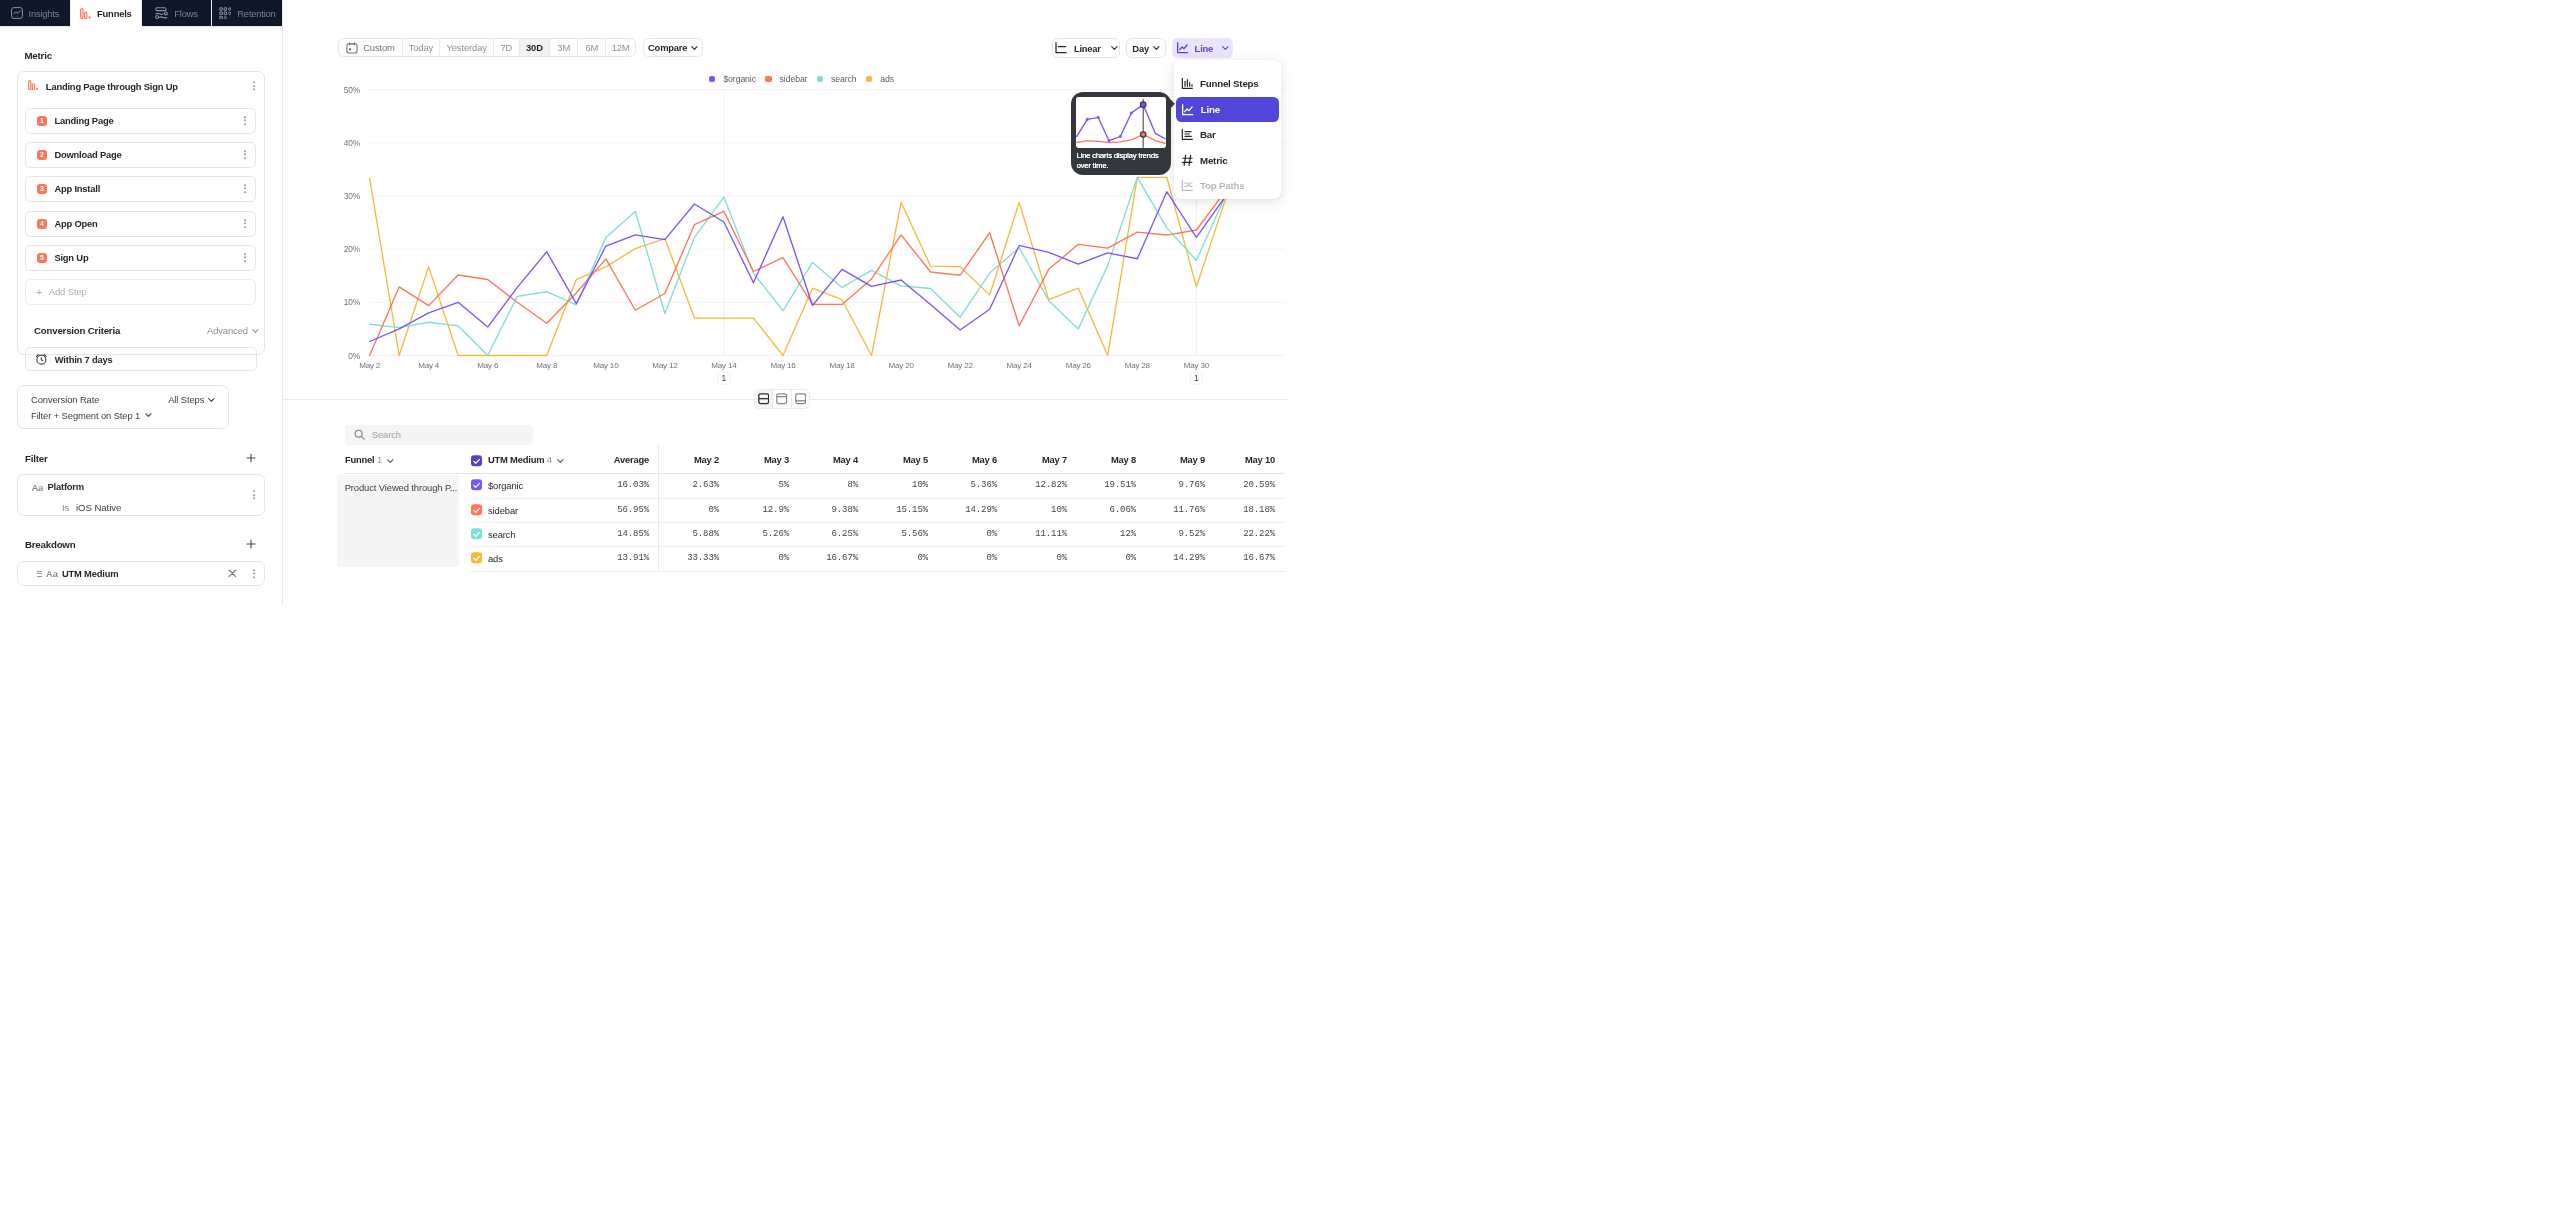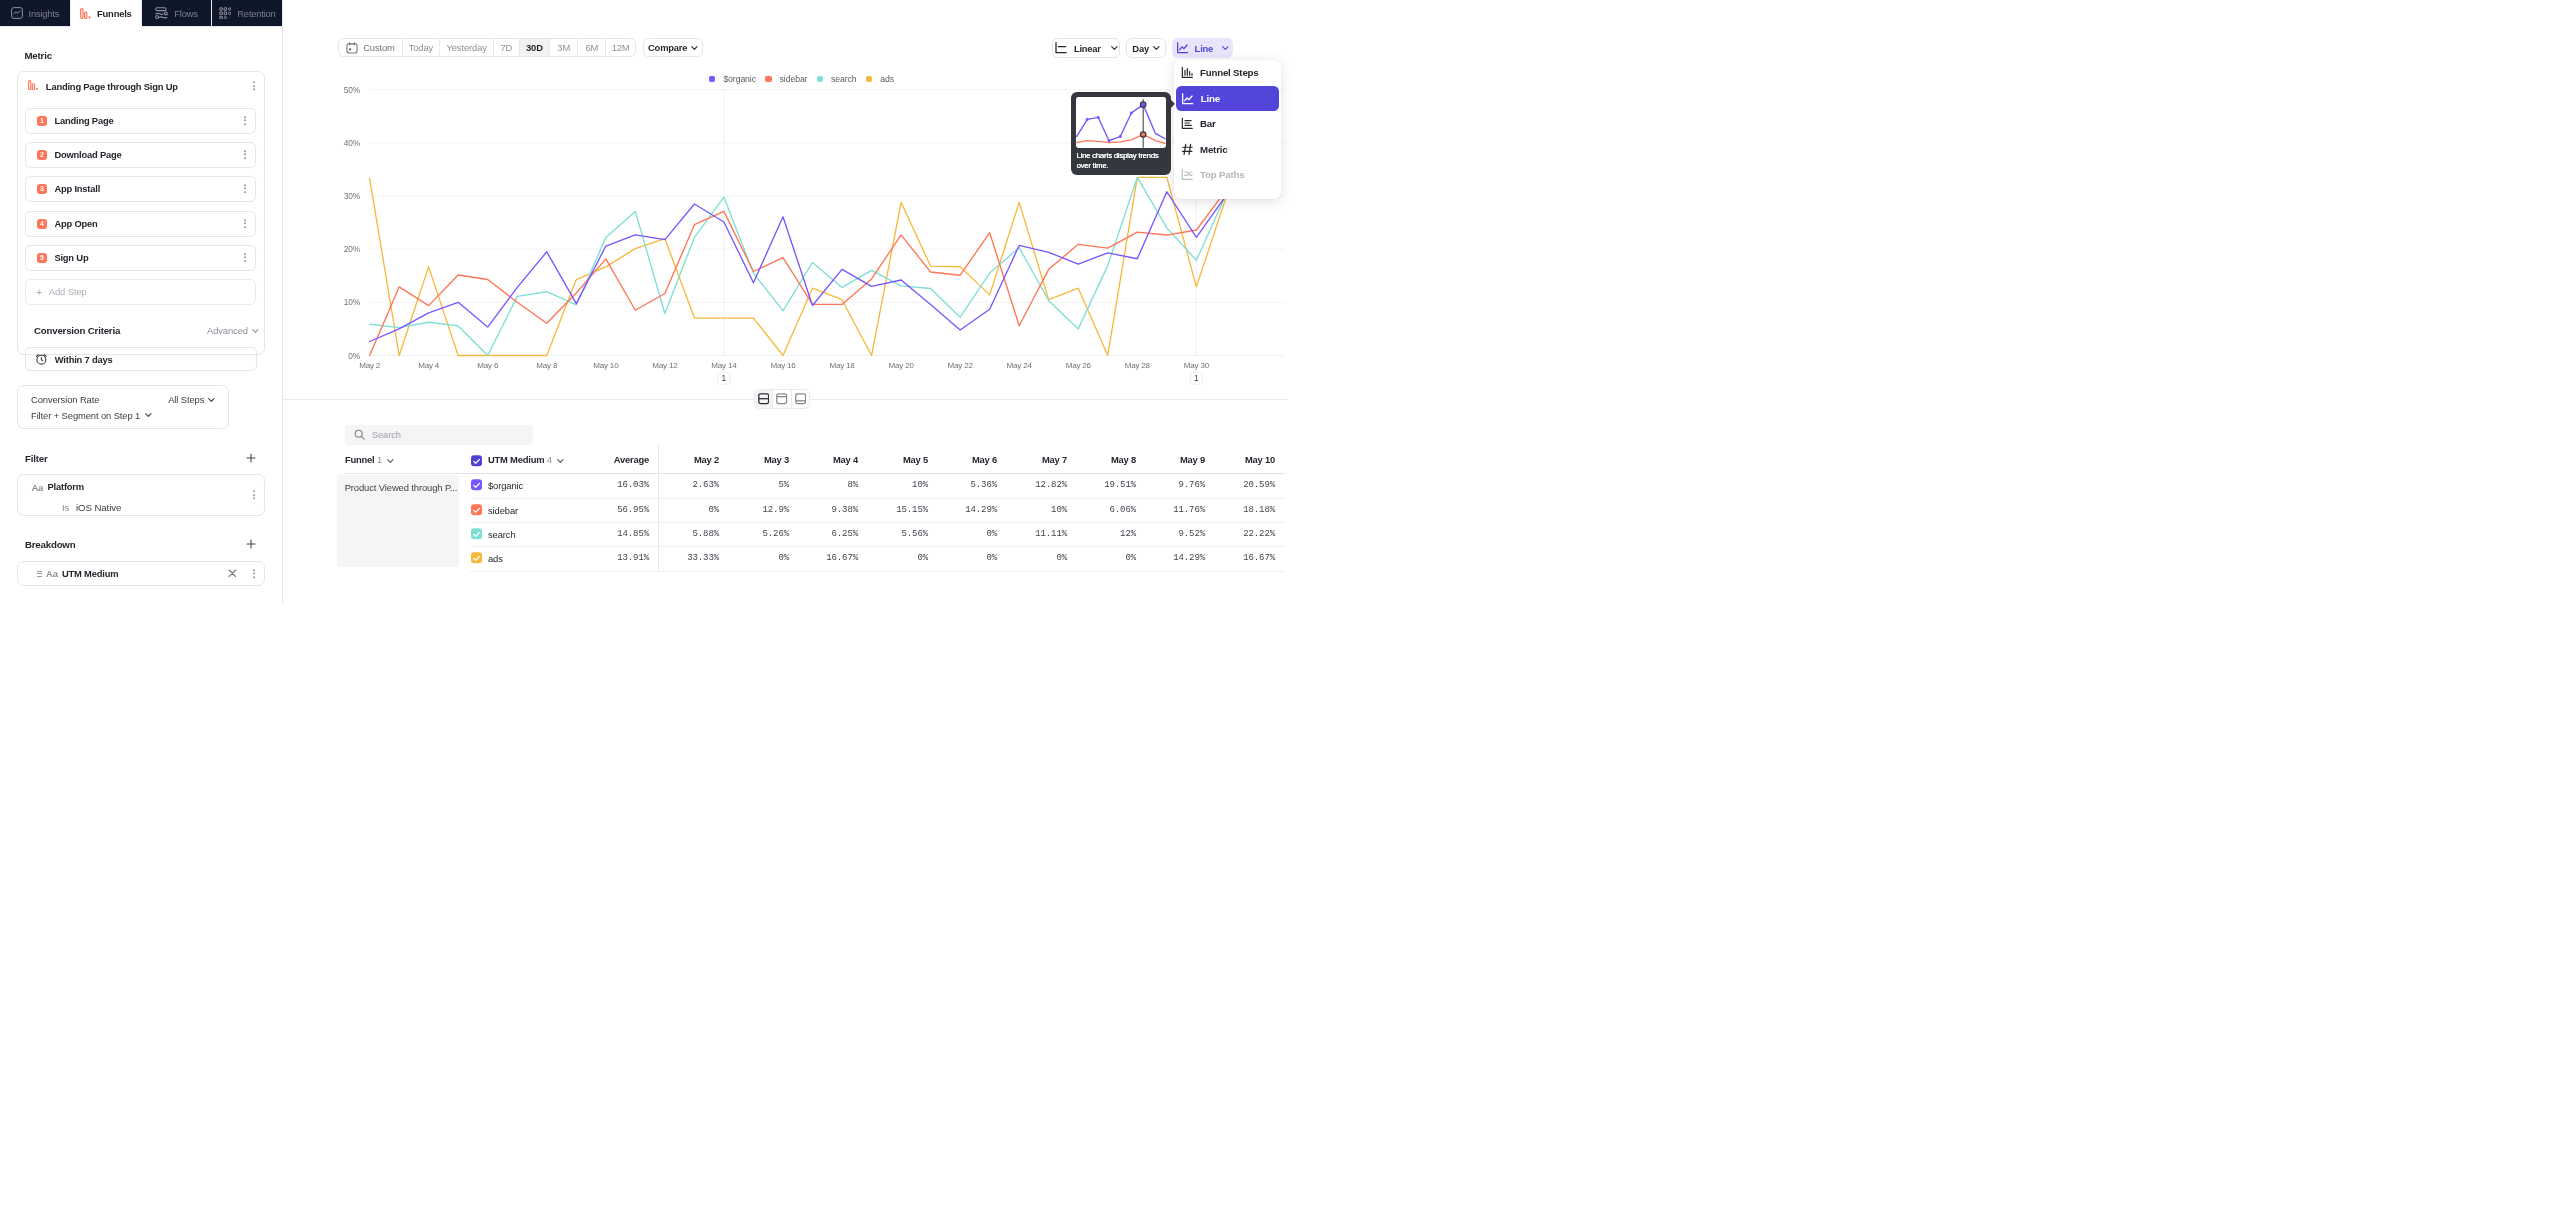--- a/index.html
+++ b/index.html
@@ -432,42 +432,42 @@
     <div class="td num" style="right:291px">0%</div>
     <div class="td num" style="right:221px">0%</div>
     <div class="td num" style="right:152px">0%</div>
     <div class="td num" style="right:83px">14.29%</div>
     <div class="td num" style="right:13px">16.67%</div>
 </div>
 
 <div class="abs" style="left:470px;top:571px;width:815px;height:0.7px;background:#eeeff1"></div>
 
 <div class="abs" style="left:1174px;top:60px;width:107px;height:139px;background:#fff;border-radius:6.7px;box-shadow:0 2.7px 12px rgba(30,34,40,.13),0 0 1.3px rgba(30,34,40,.08);z-index:40">
-  <div class="menuitem" style="margin-top:0"><svg width="12.7" height="12.7" viewBox="0 0 19 19" fill="none" stroke="#24282e" stroke-width="1.8">
+  <div class="menuitem" style="margin-top:11px"><svg width="12.7" height="12.7" viewBox="0 0 19 19" fill="none" stroke="#24282e" stroke-width="1.8">
         <path d="M2 2v15h15" stroke-linecap="round" stroke-linejoin="round"></path>
         <path d="M6 13.8V6.5M9.5 13.8V4M13 13.8V8.5M16.5 13.8v-2.5" stroke-linecap="round"></path>
       </svg>Funnel Steps</div>
   <div class="menuitem" style="margin:0 2.3px;width:auto;background:#5245da;border-radius:5.4px;color:#fff;padding-left:4.4px"><svg width="13.4" height="13.4" viewBox="0 0 20 20" fill="none" stroke="#fff" stroke-width="1.9">
         <path d="M2.5 2.5v15h15" stroke-linecap="round" stroke-linejoin="round"></path>
         <path d="M5.5 13l3.5-4 3 2.5 4.5-5.5" stroke-linecap="round" stroke-linejoin="round"></path>
       </svg>Line</div>
   <div class="menuitem"><svg width="12.7" height="12.7" viewBox="0 0 19 19" fill="none" stroke="#24282e" stroke-width="1.8">
         <path d="M2 2v15h15" stroke-linecap="round" stroke-linejoin="round"></path>
         <path d="M6 5.5h9M6 9h6.5M6 12.5h9.5" stroke-linecap="round"></path>
       </svg>Bar</div>
   <div class="menuitem"><svg width="12.7" height="12.7" viewBox="0 0 19 19" fill="none" stroke="#24282e" stroke-width="1.8">
         <path d="M7 2L4.6 17M14.4 2L12 17M2.8 6.4h14M2.2 12.6h14" stroke-linecap="round"></path>
       </svg>Metric</div>
   <div class="menuitem" style="color:#b4b8be"><svg width="12.7" height="12.7" viewBox="0 0 19 19" fill="none" stroke="#b9bdc3" stroke-width="1.8">
         <path d="M2 2v15h15" stroke-linecap="round" stroke-linejoin="round"></path>
         <path d="M5.5 6h2.5c3 0 3.5 5 6.5 5h2M5.5 11h2.5c3 0 3.5-5 6.5-5h2" stroke-linecap="round" stroke-linejoin="round"></path>
       </svg>Top Paths</div>
 </div>
 
-<div class="abs" style="left:1071px;top:92px;width:100px;height:83px;background:#34373e;border-radius:6px;z-index:50">
+<div class="abs" style="left:1071px;top:92px;width:100px;height:83px;background:#34373e;border-radius:12px;z-index:50">
   <svg style="position:absolute;right:-4.7px;top:6.7px" width="5.4" height="10.7" viewBox="0 0 8 16">
       <path d="M0 0l7.2 7.2L0 15z" fill="#34373e"></path>
     </svg>
   <svg style="position:absolute;left:5.1px;top:4.9px" width="90" height="51" viewBox="0 0 133.6 75.4">
     <rect x="0" y="0" width="133.6" height="75.4" rx="3.5" fill="#fff"></rect>
     <line x1="99.7" y1="3" x2="99.7" y2="75" stroke="#34373e" stroke-width="1.5"></line>
     <polyline points="0.5,67.5 16.7,64.6 33,65.7 49,67.5 65.8,66.4 82.2,63.5 99.7,55.5 117.9,64.6 133,68.9" fill="none" stroke="#FF7557" stroke-width="2"></polyline>
     <polyline points="0.5,59.3 16.7,33.1 33,30.2 49,64.8 65.8,58.6 82.2,23.6 99.7,11.2 117.9,53.9 133,62.2" fill="none" stroke="#7856FF" stroke-width="2"></polyline>
     <g fill="#7856FF">
         <circle cx="16.7" cy="33.1" r="2.2"></circle>

